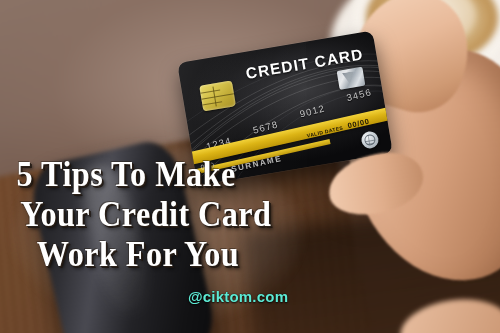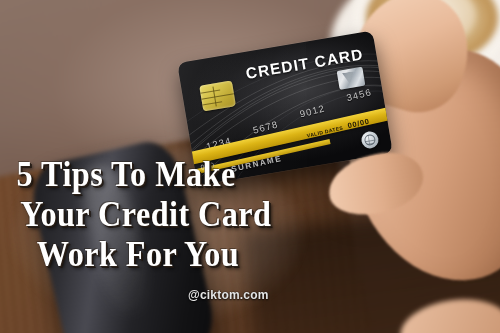--- a/index.html
+++ b/index.html
@@ -402,24 +402,24 @@
   }
   .hl-1 { padding-left: 18px; }
   .hl-2 { padding-left: 22px; }
   .hl-3 { padding-left: 40px; }
 
   .watermark {
     position: absolute;
     left: 188px;
     top: 288px;
     z-index: 30;
-    color: #e5e5e5;
+    color: #5eead4;
     font-family: "Liberation Sans", sans-serif;
     font-weight: 700;
-    font-size: 12px;
+    font-size: 15px;
     letter-spacing: 0.2px;
     text-shadow: 0 1px 2px rgba(0,0,0,0.9), 0 0 1px rgba(0,0,0,0.9);
   }
 </style>
 </head>
 <body>
 
 <div class="stage">
 
   <div class="photo">

